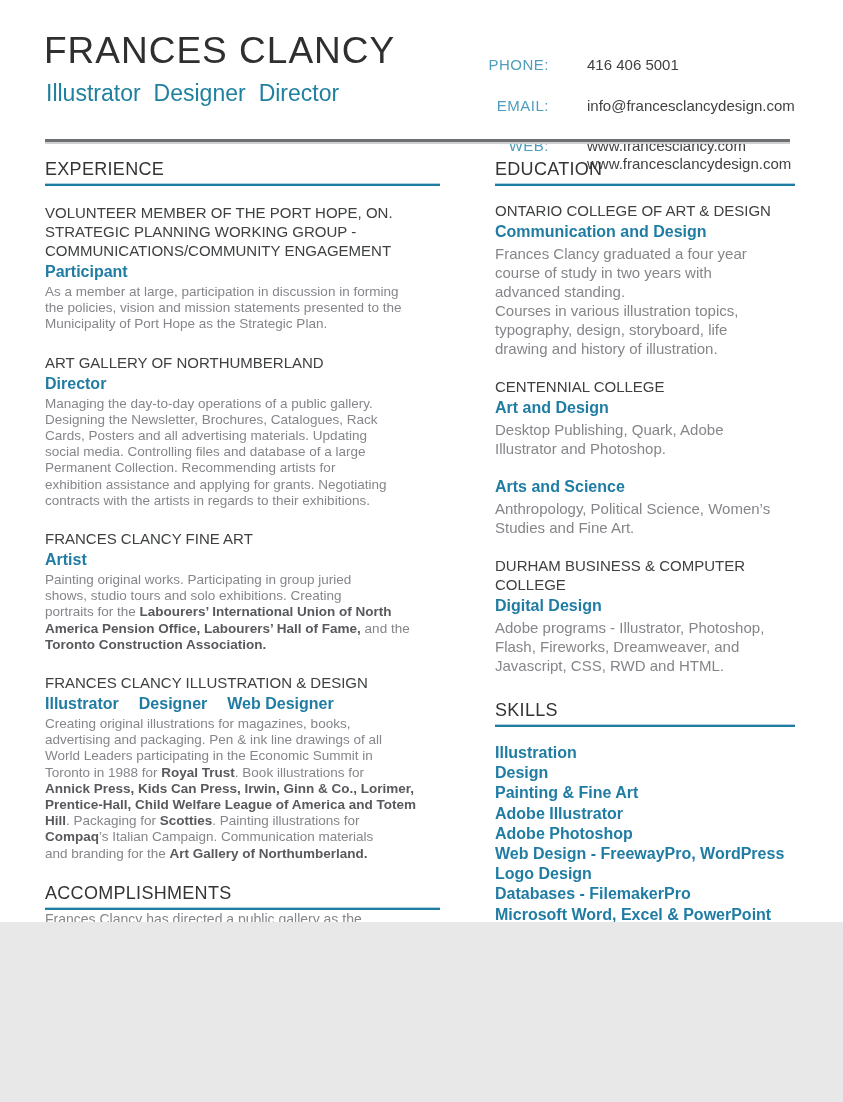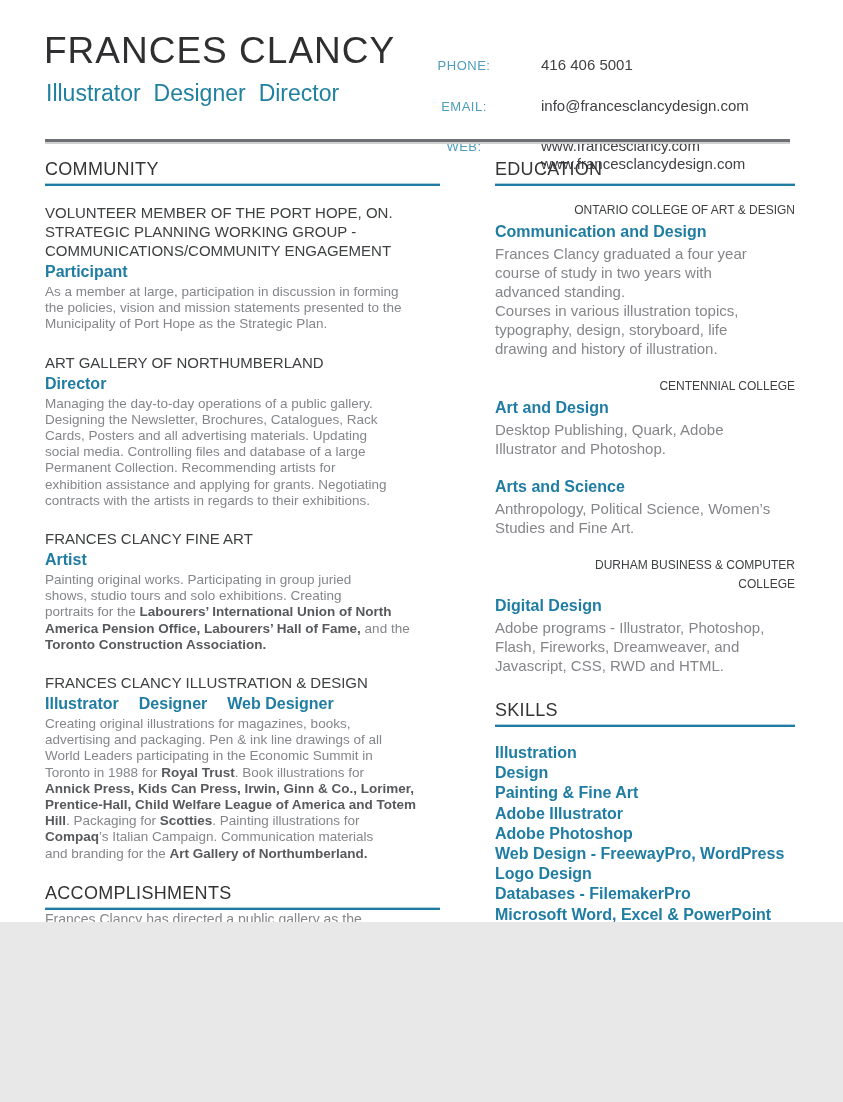--- a/index.html
+++ b/index.html
@@ -17,22 +17,22 @@
   }
   .subtitle {
     position:absolute; left:46px; top:80px;
     display:flex; gap:13px;
     font-size:23px; color:#20809f; font-weight:400;
   }
   .contact { position:absolute; left:425px; top:40px; width:380px; }
   .c-row { display:flex; align-items:baseline; margin-bottom:7px; }
   .c-row.web { margin-bottom:0; }
   .c-label {
-    width:78px; text-align:center; flex:0 0 78px;
-    font-size:13px; letter-spacing:0.5px; color:#4f9dbd; font-weight:400;
+    width:78px; text-align:right; flex:0 0 78px;
+    font-size:15px; letter-spacing:0.5px; color:#4f9dbd; font-weight:400;margin-left:46px;
   }
   .c-value {
     margin-left:38px; font-size:15px; color:#414144;
     white-space:pre; line-height:17.5px;margin-top:16px;
   }
   .top-rule {
     position:absolute; left:45px; top:139px; width:745px; height:5px;
     background:linear-gradient(to bottom, #6e6f72 0 60%, #cfd0d2 60% 100%);
   }
   
@@ -47,21 +47,21 @@
   .entry-title { font-size:15px; line-height:19px; color:#3f4042; white-space:pre; }
   .roles { display:flex; gap:20px; margin-top:2px; font-size:16px; line-height:20px; font-weight:700; color:#1f7ca3; }
   .body { margin-top:2px; font-size:13.5px; line-height:16.2px; color:#85868a; white-space:pre; }
   .body .b, .acc-body .b { font-weight:700; color:#58595c; }
   
   .acc-sec { margin-top:20px; }
   .acc-body { font-size:14px; line-height:18.4px; color:#85868a; white-space:pre; }
   
   .edu { margin-top:19px; }
   .sec-rule + .edu { margin-top:15px; }
-  .edu-title { font-size:12px; line-height:19px; color:#3f4042; white-space:pre;text-align:right; }
+  .edu-title { font-size:15px; line-height:19px; color:#3f4042; white-space:pre; }
   .edu-program { margin-top:2px; font-size:16px; line-height:20px; font-weight:700; color:#1f7ca3; }
   .edu-body { margin-top:2px; font-size:15px; line-height:19px; color:#85868a; white-space:pre; }
   
   .skills-sec { margin-top:24px; }
   .skill-list { margin-top:16px; }
   .skill { font-size:16px; line-height:20.2px; font-weight:700; color:#1f7ca3; white-space:pre; }
   
   .avail-sec { margin-top:26px; }
   .avail-text { margin-top:10px; font-size:14.5px; color:#85868a; white-space:pre; }
 </style>
@@ -91,21 +91,21 @@
       <div class="c-value">www.francesclancy.com
 www.francesclancydesign.com</div>
     </div>
   </div>
 
   <div class="top-rule"></div>
 
   <div class="col col-left">
 
     <section>
-      <div class="sec-head">COMMUNITY</div>
+      <div class="sec-head">EXPERIENCE</div>
       <div class="sec-rule"></div>
 
       <div class="entry">
         <div class="entry-title">VOLUNTEER MEMBER OF THE PORT HOPE, ON.
 STRATEGIC PLANNING WORKING GROUP -
 COMMUNICATIONS/COMMUNITY ENGAGEMENT</div>
         <div class="roles">
           <span>Participant</span>
         </div>
         <div class="body">As a member at large, participation in discussion in forming

